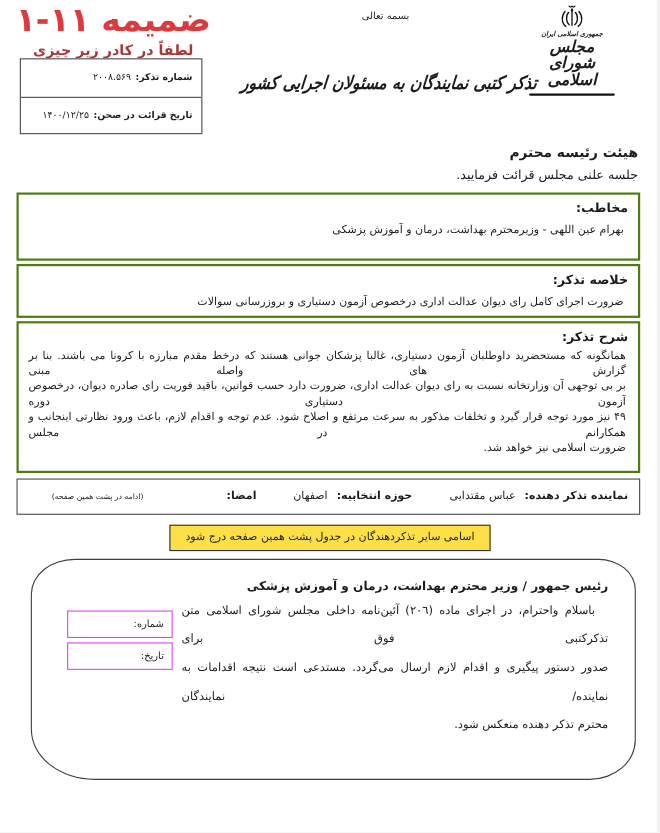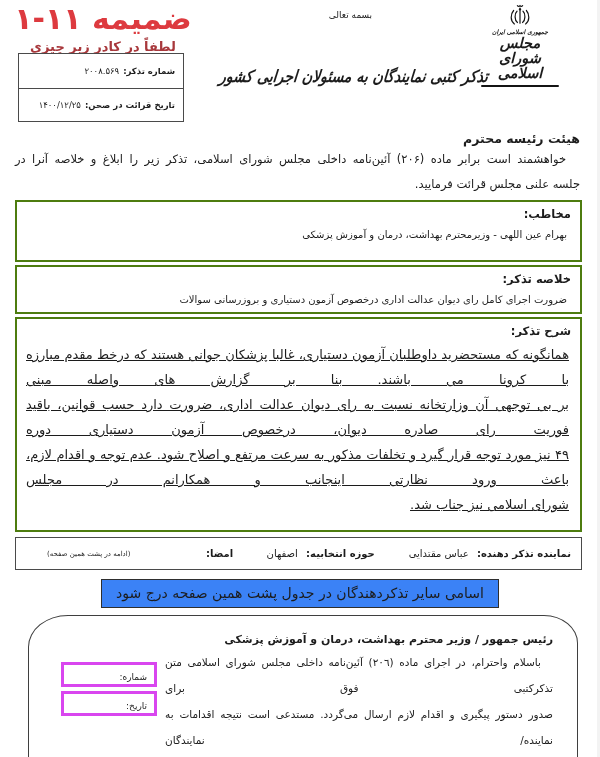--- a/index.html
+++ b/index.html
@@ -50,56 +50,56 @@
   
   .fbox{
     border:2px solid #4d7c0f;margin:0 18px 3px 15px;padding:5px 9px;
     background:#fff;
   }
   .fbox:first-of-type{margin-top:3px;}
   .fbox-label{font-size:11.5px;font-weight:bold;}
   .fbox-value{font-size:10px;margin:8px 4px 0 0;}
   .fbox-addressee .fbox-value{margin-bottom:15px;}
   .fbox-summary  .fbox-value{margin-bottom:2px;}
-  .desc-para{margin:4px 2px 8px 0;font-size:13px;line-height:25px;text-decoration:underline;}
+  .desc-para{margin:4px 2px 8px 0;font-size:10px;line-height:14px;}
   .desc-line{text-align:justify;text-align-last:justify;}
   .desc-line.last{text-align:right;text-align-last:right;}
 
   
   .sigrow{
     border:1px solid #4a4a4a;margin:5px 18px 0 15px;height:33px;
     display:flex;align-items:center;padding:0 10px;font-size:10px;box-sizing:border-box;
   }
   .sig-rep{width:36%;}
   .sig-district{width:26%;}
   .sig-sign{width:15%;font-weight:bold;}
   .sig-note{width:23%;font-size:7px;text-align:center;}
   .sig-label{font-weight:bold;margin-left:5px;}
 
   
   .othernote{
     width:fit-content;margin:9px auto 0;border:1.5px solid #2e2e2e;
-    padding:5px 14px 6px;font-size:14px;background:#3b82f6;
+    padding:5px 14px 6px;font-size:10px;background:#fde047;
   }
 
   
   .fwbox{
     position:relative;margin:7px 22px 0 28px;border:1.2px solid #3f3f3f;
     border-radius:40px 34px 42px 58px / 32px 28px 36px 46px;
     padding:11px 24px 12px;height:176px;background:#fff;
   }
   .fw-name,.fw-role{font-size:11px;font-weight:bold;}
   .fw-role{margin-top:6px;}
   .fw-para{margin:3px 0 0 112px;font-size:10.5px;line-height:26px;}
   .fw-line{text-align:justify;text-align-last:justify;}
   .fw-line.first{text-indent:12px;}
   .fw-line.last{text-align:right;text-align-last:right;}
   .fw-fields{position:absolute;left:32px;top:46px;width:96px;}
   .fw-field{
-    border:3px solid #d946ef;height:25px;line-height:25px;margin-bottom:4px;
+    border:1px solid #d946ef;height:25px;line-height:25px;margin-bottom:4px;
     font-size:9px;padding-right:7px;box-sizing:border-box;background:#fff;text-align:right;
   }
 </style>
 </head>
 <body>
 
 <div class="page">
   <div class="edge edge-l"></div>
   <div class="edge edge-r"></div>
 
@@ -134,41 +134,40 @@
         <path d="M16 5.5 l1.8 2.8 -1.8 2.4 -1.8 -2.4 z" fill="#141414"></path>
       </svg>
       <div class="logo-country">جمهوری اسلامی ایران</div>
       <div class="logo-assembly">مجلس شورای اسلامی</div>
       <div class="logo-underline"></div>
     </div>
   </header>
 
   <div class="salutation-heading">هیئت رئیسه محترم</div>
   <div class="salutation">
-    <div class="sal-line1">خواهشمند است برابر ماده (۲۰۶) آئین‌نامه داخلی مجلس شورای اسلامی، تذکر زیر را ابلاغ و خلاصه آنرا در</div>
     <div class="sal-line2">جلسه علنی مجلس قرائت فرمایید.</div>
   </div>
 
   <section class="fbox fbox-addressee">
     <div class="fbox-label">مخاطب:</div>
     <div class="fbox-value">بهرام عین اللهی - وزیرمحترم بهداشت، درمان و آموزش پزشکی</div>
   </section>
 
   <section class="fbox fbox-summary">
     <div class="fbox-label">خلاصه تذکر:</div>
     <div class="fbox-value">ضرورت اجرای کامل رای دیوان عدالت اداری درخصوص آزمون دستیاری و بروزرسانی سوالات</div>
   </section>
 
   <section class="fbox fbox-desc">
     <div class="fbox-label">شرح تذکر:</div>
     <div class="desc-para">
       <div class="desc-line">همانگونه که مستحضرید داوطلبان آزمون دستیاری، غالبا پزشکان جوانی هستند که درخط مقدم مبارزه با کرونا می باشند. بنا بر گزارش های واصله مبنی</div>
       <div class="desc-line">بر بی توجهی آن وزارتخانه نسبت به رای دیوان عدالت اداری، ضرورت دارد حسب قوانین، باقید فوریت رای صادره دیوان، درخصوص آزمون دستیاری دوره</div>
       <div class="desc-line">۴۹ نیز مورد توجه قرار گیرد و تخلفات مذکور به سرعت مرتفع و اصلاح شود. عدم توجه و اقدام لازم، باعث ورود نظارتی اینجانب و همکارانم در مجلس</div>
-      <div class="desc-line last">شورای اسلامی نیز جناب شد.</div>
+      <div class="desc-line last">ضرورت اسلامی نیز خواهد شد.</div>
     </div>
   </section>
 
   <section class="sigrow">
     <span class="sig-rep">
       <span class="sig-label">نماینده تذکر دهنده:</span>
       <span>عباس مقتدایی</span>
     </span>
     <span class="sig-district">
       <span class="sig-label">حوزه انتخابیه:</span>

